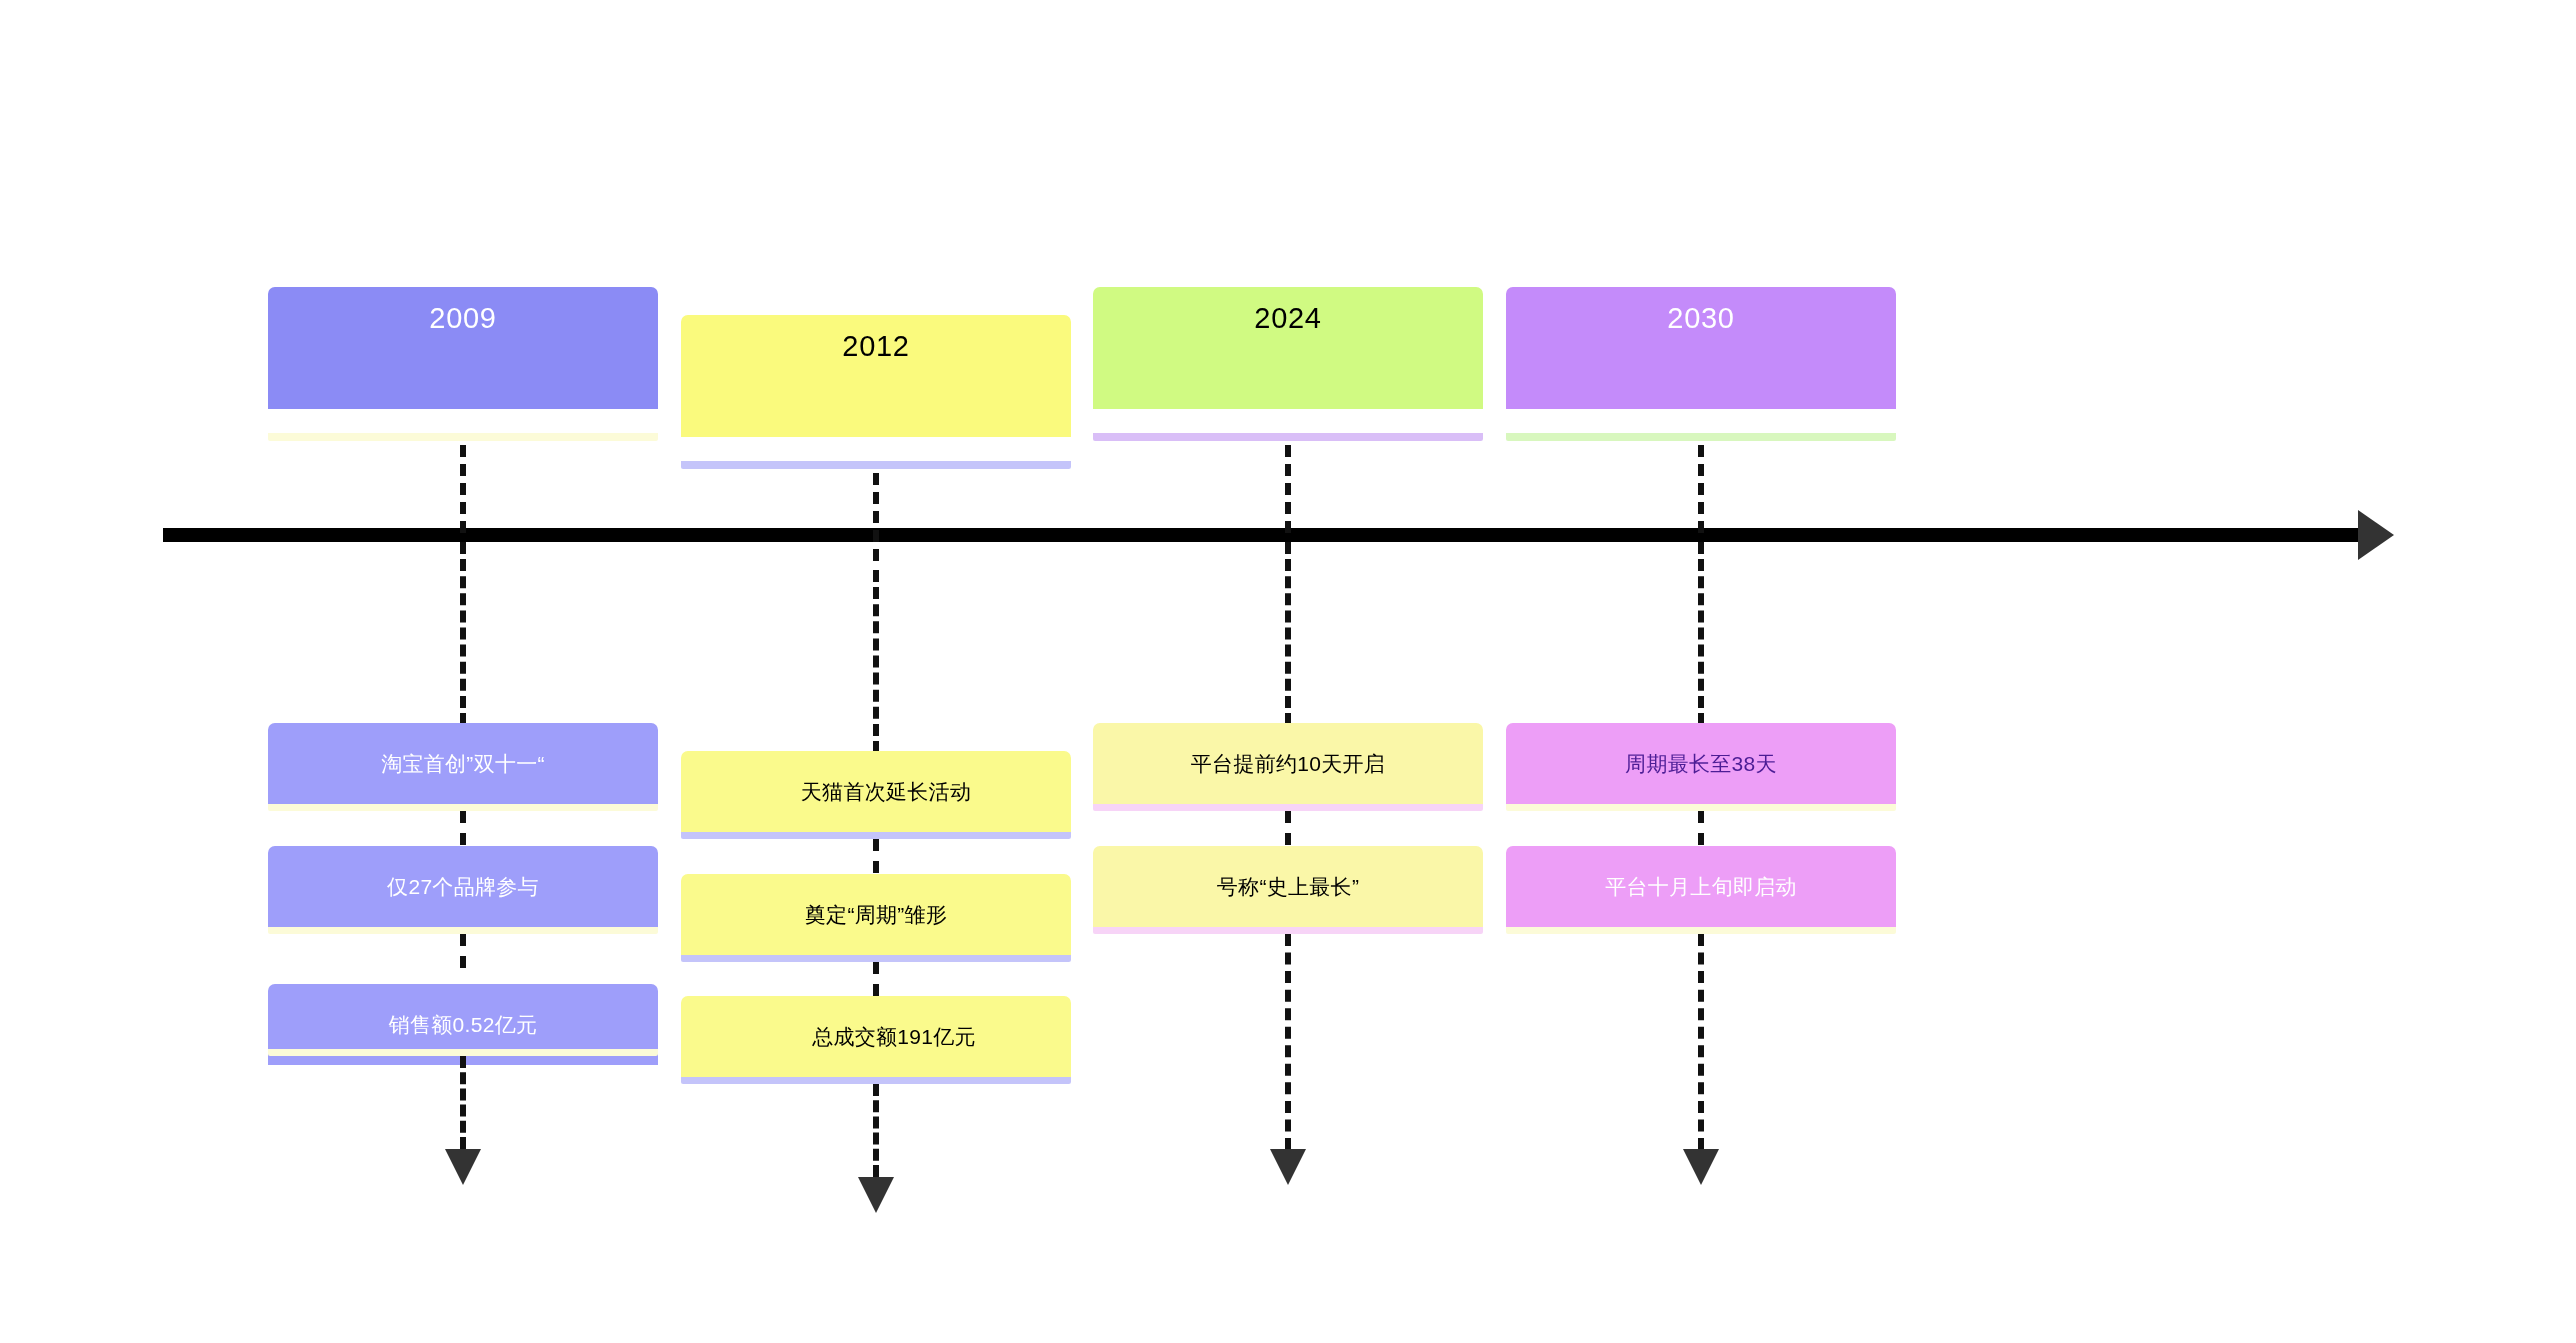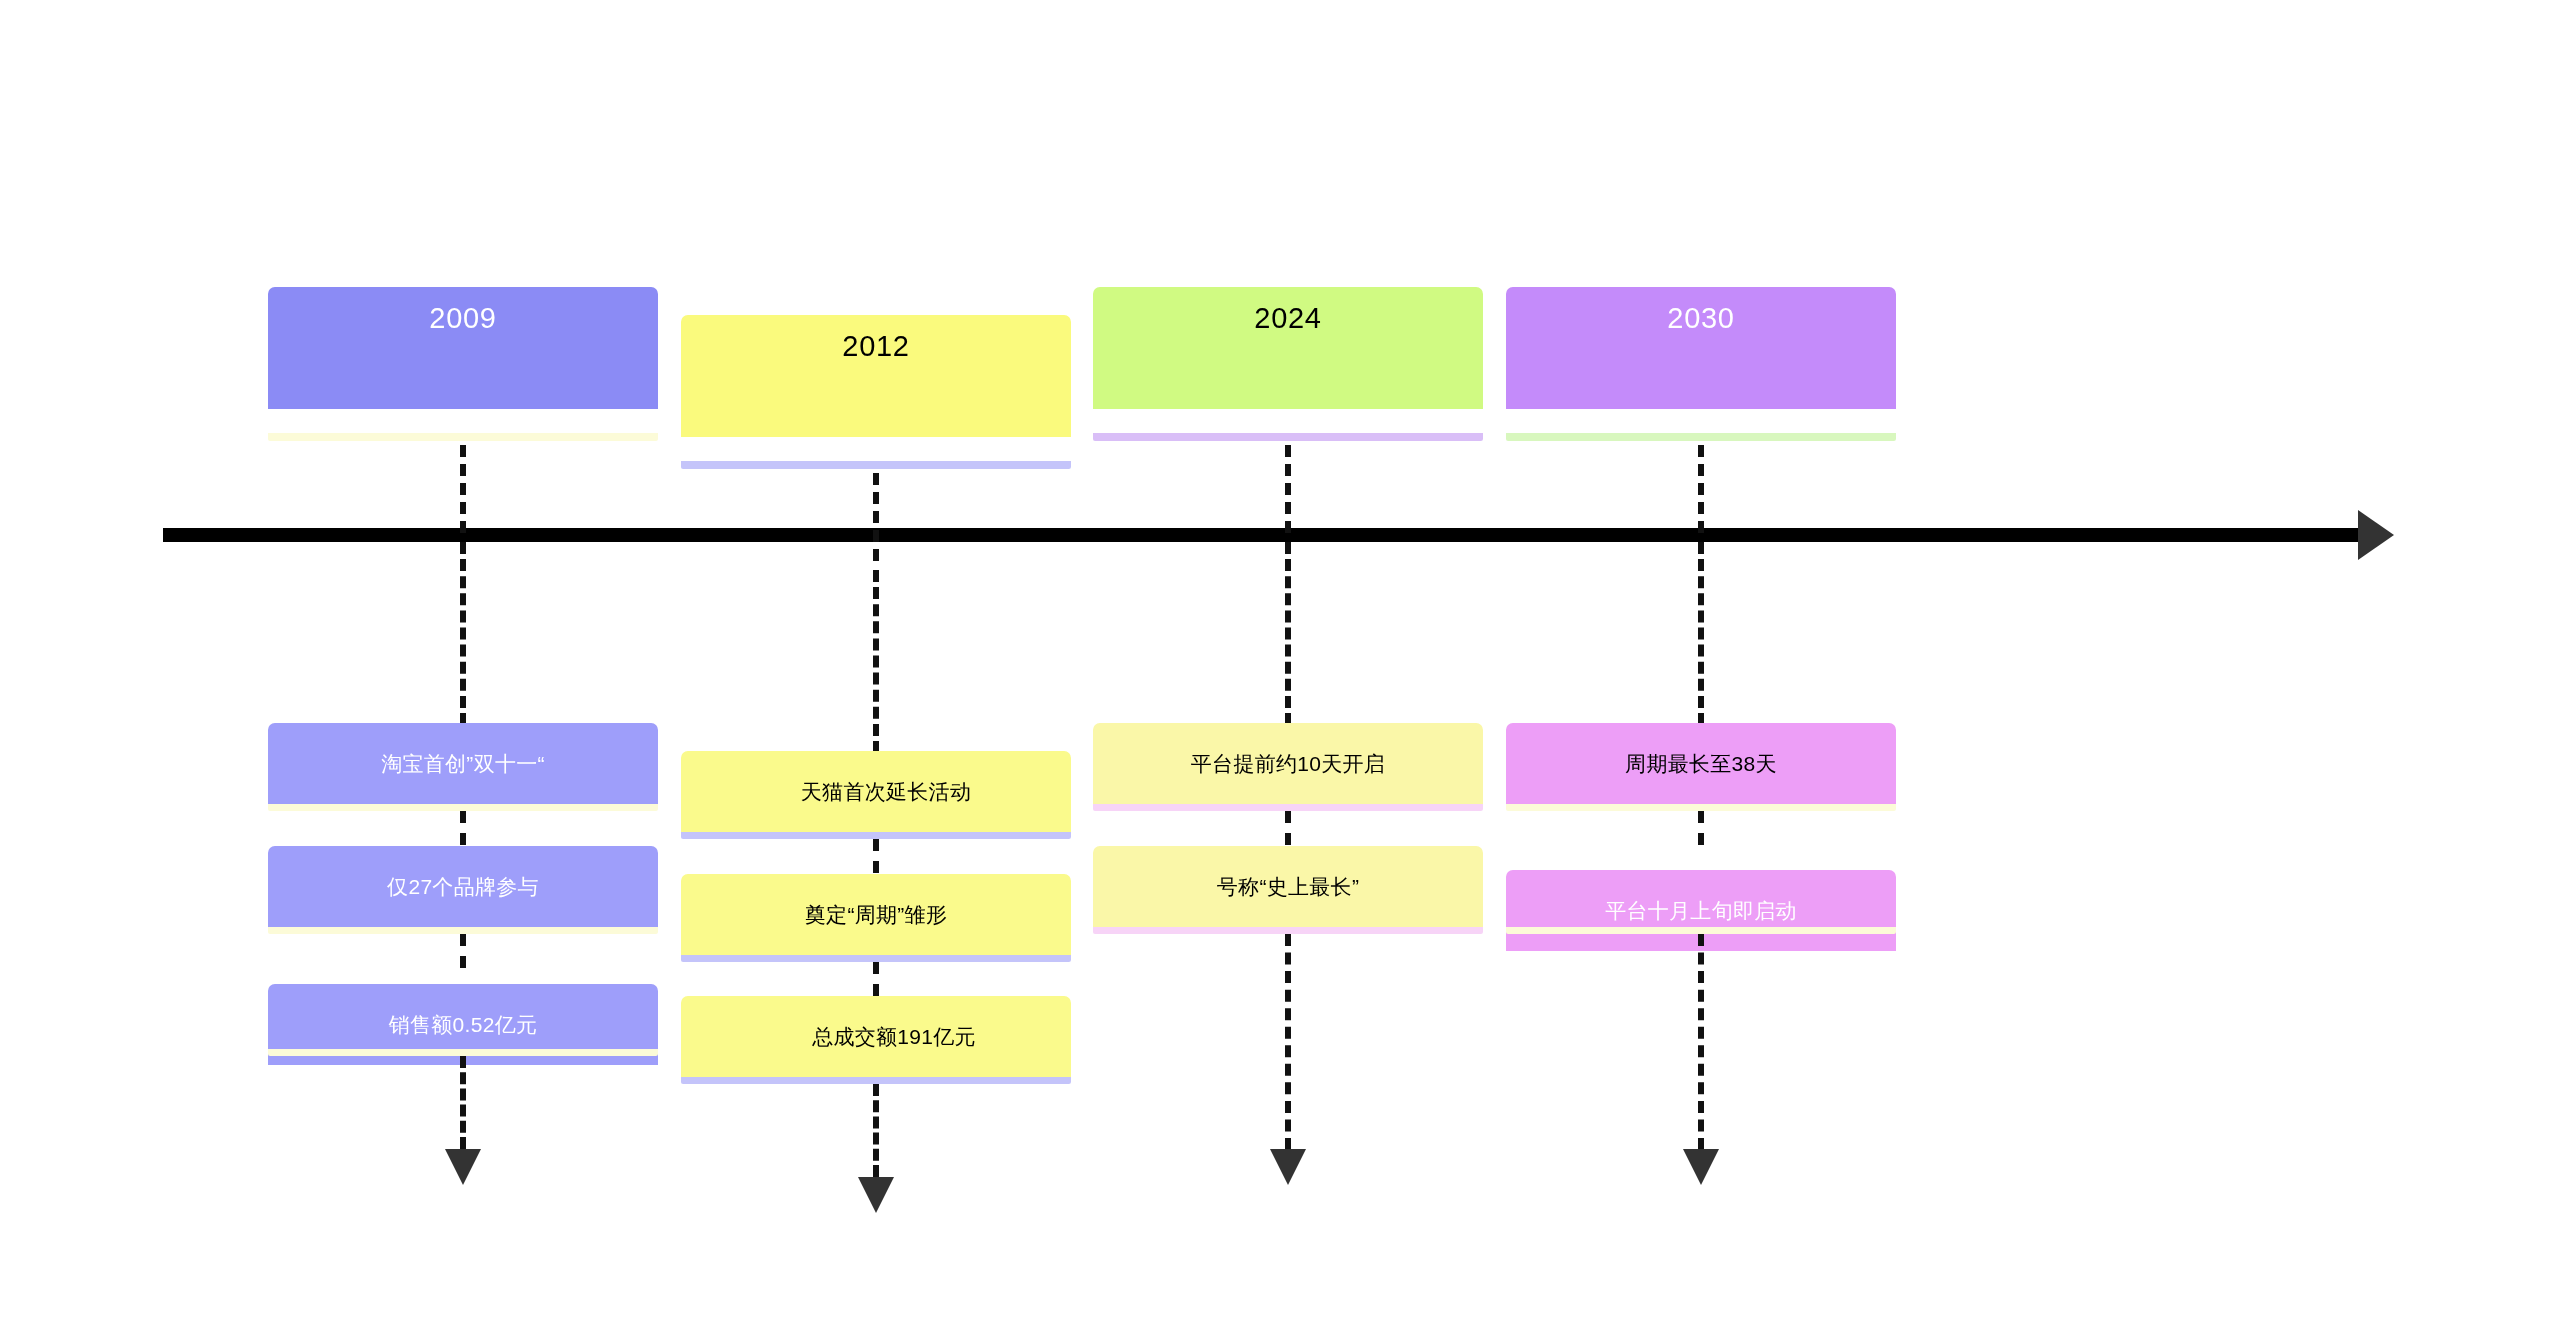--- a/index.html
+++ b/index.html
@@ -224,26 +224,26 @@
         <div class="dash-bot" style="top: 934px; height: 216px;"></div>
         <div class="down-arrowhead" style="top: 1149px;"></div>
       </div>
       <div class="column" style="left: 1506px;">
         <div class="year-card" style="background: rgb(196, 139, 250); color: rgb(255, 255, 255);">
           <span>2030</span>
         </div>
         <div class="year-strip" style="background: rgb(216, 247, 190);"></div>
         <div class="dash-top"></div>
         <div class="dash-mid"></div>
-        <div class="detail-card" style="top: 723px; background: rgb(237, 158, 247); color: #000000; justify-content: center;">
+        <div class="detail-card" style="top: 723px; background: rgb(237, 158, 247); color: #4c1d95; justify-content: center;">
           <span>周期最长至38天</span>
         </div>
         <div class="detail-strip" style="top: 804px; background: rgb(252, 251, 216);"></div>
         <div class="dash-bot" style="top: 811px; height: 34px;"></div>
-        <div class="detail-card" style="top: 870px; background: rgb(237, 158, 247); color: rgb(255, 255, 255);">
+        <div class="detail-card" style="top: 846px; background: rgb(237, 158, 247); color: rgb(255, 255, 255);">
           <span>平台十月上旬即启动</span>
         </div>
         <div class="detail-strip" style="top: 927px; background: rgb(252, 251, 216);"></div>
         <div class="dash-bot" style="top: 934px; height: 216px;"></div>
         <div class="down-arrowhead" style="top: 1149px;"></div>
       </div>
     </div>
 
 </div>
 

